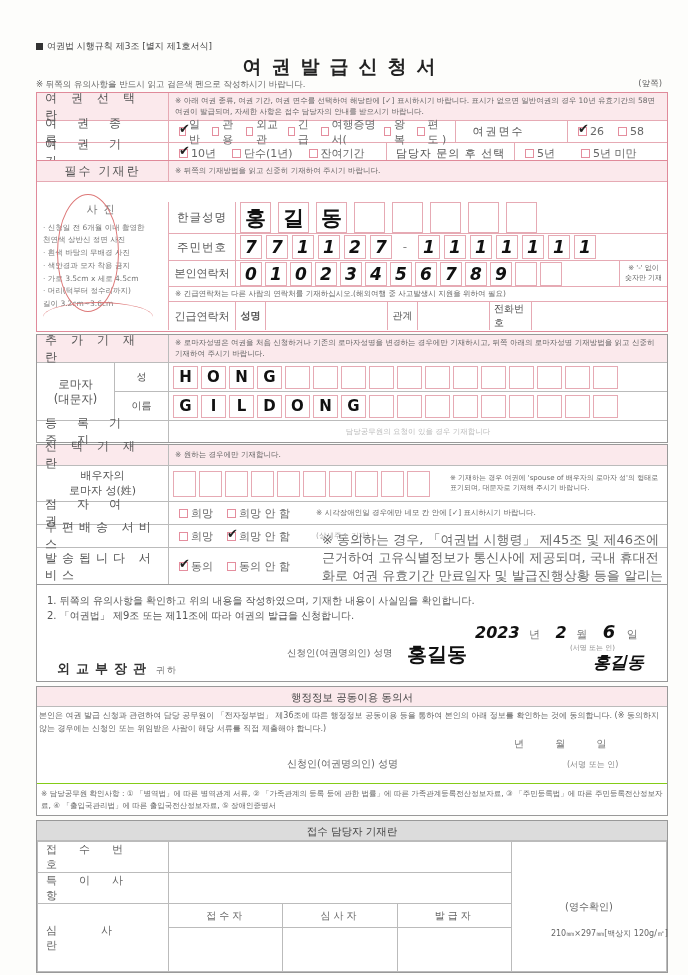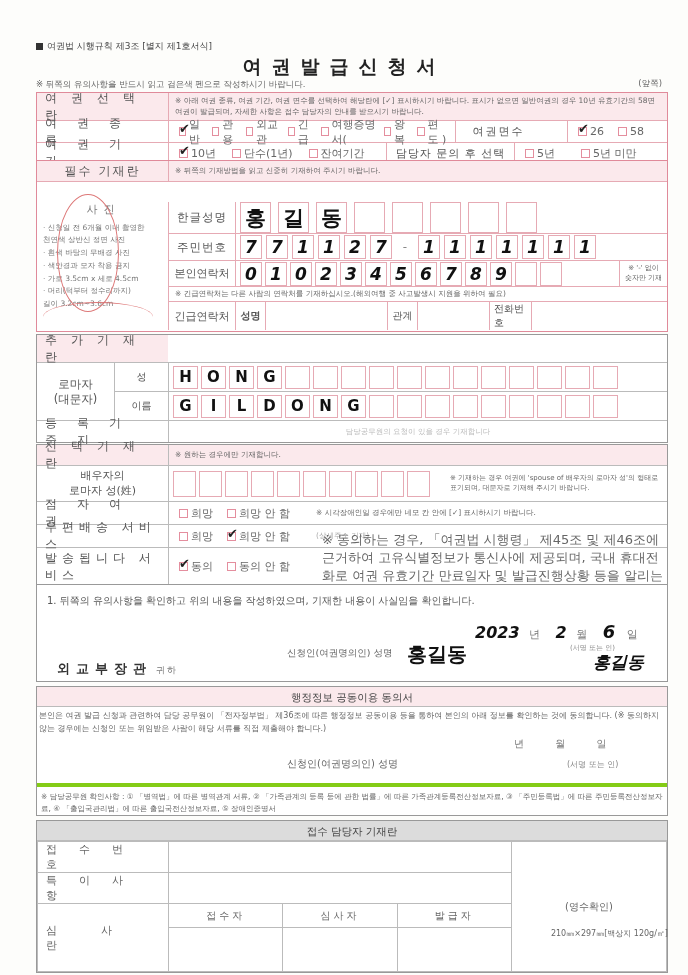--- a/index.html
+++ b/index.html
@@ -225,20 +225,21 @@
       </div>
     </div>
   </div>
 </div>
 
 <div class="box gray" style="top:334px;">
   <div class="row" style="height:27px;">
     <div class="cell lbl pinkbg">
         <span style="letter-spacing:14px;">추가기재란</span>
       </div>
+    <div class="cell note pinkbg" style="flex:1; padding-left:6px;">※ 로마자성명은 여권을 처음 신청하거나 기존의 로마자성명을 변경하는 경우에만 기재하시고, 뒤쪽 아래의 로마자성명 기재방법을 읽고 신중히 기재하여 주시기 바랍니다.</div>
   </div>
   <div class="row" style="height:58px;">
     <div class="cell" style="width:77px; justify-content:center; text-align:center; font-size:11.5px; white-space:pre-line; line-height:1.3;">로마자
 (대문자)</div>
     <div style="flex:1; display:flex; flex-direction:column; border-left:1px solid #bbb;">
       <div class="row" style="flex:1; border-top:none;">
         <div class="cell" style="width:53px; justify-content:center; border-left:none;">성</div>
         <div class="cell" style="flex:1;">
           <div class="boxes" style="gap:3px;">
             <div class="bx rom hand">H</div>
@@ -364,20 +365,21 @@
           <span class="chk"></span>
           <span>동의 안 함</span>
         </span>
     </div>
     <div class="note" style="flex:1; padding:2px 4px; font-size:13px; display:flex; align-items:center;">※ 동의하는 경우, 「여권법 시행령」 제45조 및 제46조에 근거하여 고유식별정보가 통신사에 제공되며, 국내 휴대전화로 여권 유효기간 만료일자 및 발급진행상황 등을 알리는 문자메시지가 발송됩니다.</div>
   </div>
 </div>
 
 <div class="box gray" style="top:584px; height:98px; padding:8px 10px;">
   <div class="decl">1. 뒤쪽의 유의사항을 확인하고 위의 내용을 작성하였으며, 기재한 내용이 사실임을 확인합니다.</div>
+  <div class="decl">2. 「여권법」 제9조 또는 제11조에 따라 여권의 발급을 신청합니다.</div>
   <div class="abs" style="left:438px; top:36px; font-size:11px; color:#777;">
     <span class="hand" style="font-size:16px; font-style:italic;">2023</span>
     <span style="margin:0 12px 0 6px;">년</span>
     <span class="hand" style="font-size:16px; font-style:italic;">2</span>
     <span style="margin:0 12px 0 6px;">월</span>
     <span class="hand" style="font-size:18px; font-style:italic;">6</span>
     <span style="margin-left:8px;">일</span>
   </div>
   <div class="abs" style="left:250px; top:62px; font-size:9.5px; color:#666;">신청인(여권명의인) 성명</div>
   <div class="abs hand" style="left:370px; top:56px; font-size:20px;">홍길동</div>
@@ -385,21 +387,21 @@
   <div class="abs hand" style="left:556px; top:66px; font-size:17px; font-style:italic;">홍길동</div>
   <div class="abs" style="left:20px; top:75px; font-size:13px; font-weight:bold; color:#333; letter-spacing:6px;"><span>외교부장관</span><span style="font-size:9px; font-weight:normal; letter-spacing:2px; color:#777; margin-left:4px;">귀하</span></div>
 </div>
 
 <div class="box gray" style="top:686px; height:130px;">
   <div style="height:20px; background:#fbe9ec; border-bottom:1px solid #bbb; text-align:center; font-size:10.5px; line-height:20px; color:#444;">행정정보 공동이용 동의서</div>
   <div style="padding:3px 2px; font-size:8px; color:#666; line-height:1.6;">본인은 여권 발급 신청과 관련하여 담당 공무원이 「전자정부법」 제36조에 따른 행정정보 공동이용 등을 통하여 본인의 아래 정보를 확인하는 것에 동의합니다. (※ 동의하지 않는 경우에는 신청인 또는 위임받은 사람이 해당 서류를 직접 제출해야 합니다.)</div>
   <div class="abs" style="left:477px; top:50px; font-size:10px; color:#777; word-spacing:28px;"><span>년</span> <span>월</span> <span>일</span></div>
   <div class="abs" style="left:250px; top:70px; font-size:10px; color:#666;">신청인(여권명의인) 성명</div>
   <div class="abs" style="left:530px; top:72px; font-size:8px; color:#888;">(서명 또는 인)</div>
-  <div class="abs" style="left:0; right:0; top:96px; border-top:4px solid #84cc16; padding:4px 4px; font-size:7.5px; color:#666; line-height:1.6;">※ 담당공무원 확인사항 : ① 「병역법」에 따른 병역관계 서류, ② 「가족관계의 등록 등에 관한 법률」에 따른 가족관계등록전산정보자료, ③ 「주민등록법」에 따른 주민등록전산정보자료, ④ 「출입국관리법」에 따른 출입국전산정보자료, ⑤ 장애인증명서</div>
+  <div class="abs" style="left:0; right:0; top:96px; border-top:1px solid #84cc16; padding:4px 4px; font-size:7.5px; color:#666; line-height:1.6;">※ 담당공무원 확인사항 : ① 「병역법」에 따른 병역관계 서류, ② 「가족관계의 등록 등에 관한 법률」에 따른 가족관계등록전산정보자료, ③ 「주민등록법」에 따른 주민등록전산정보자료, ④ 「출입국관리법」에 따른 출입국전산정보자료, ⑤ 장애인증명서</div>
 </div>
 
 <div class="box gray" style="top:820px;">
   <div style="height:20px; background:#dcdcdc; text-align:center; font-size:10.5px; line-height:20px; color:#444; border-bottom:1px solid #bbb;">접수 담당자 기재란</div>
   <table class="recv">
     <tbody>
         <tr>
       <td style="width:131px; padding:0 8px; letter-spacing:22px; font-size:11px;">접수번호</td>
       <td colspan="3"></td>
       <td rowspan="4" style="width:155px; text-align:center;">(영수확인)</td>

